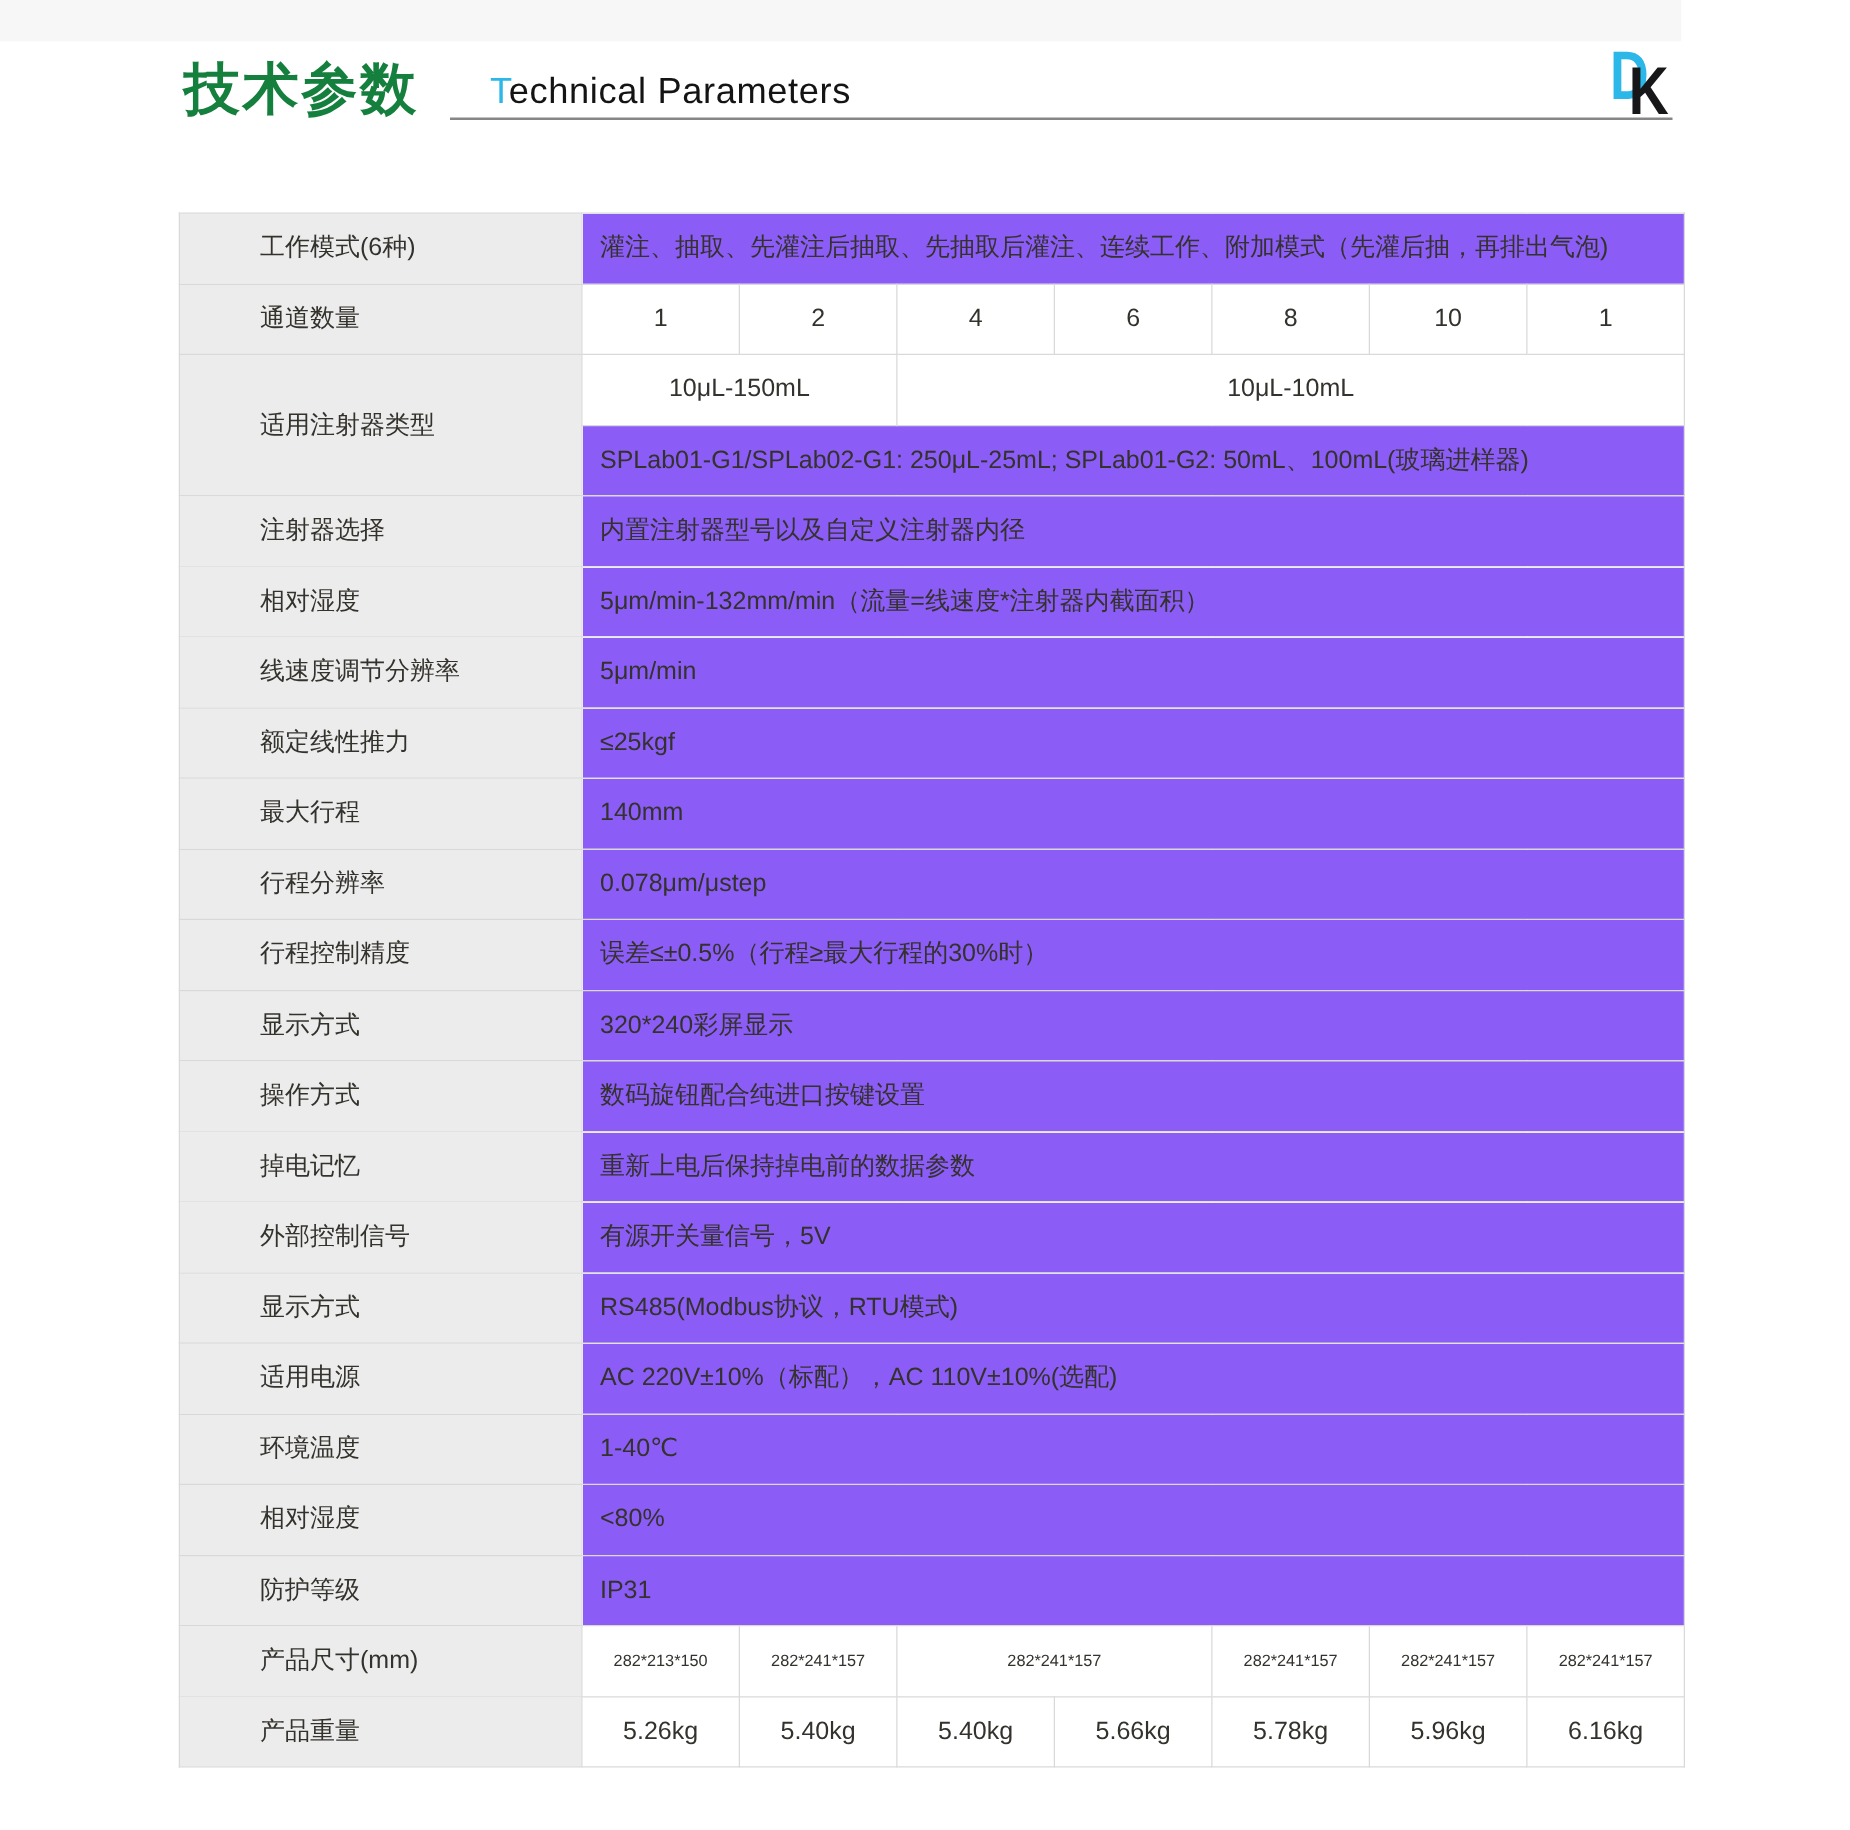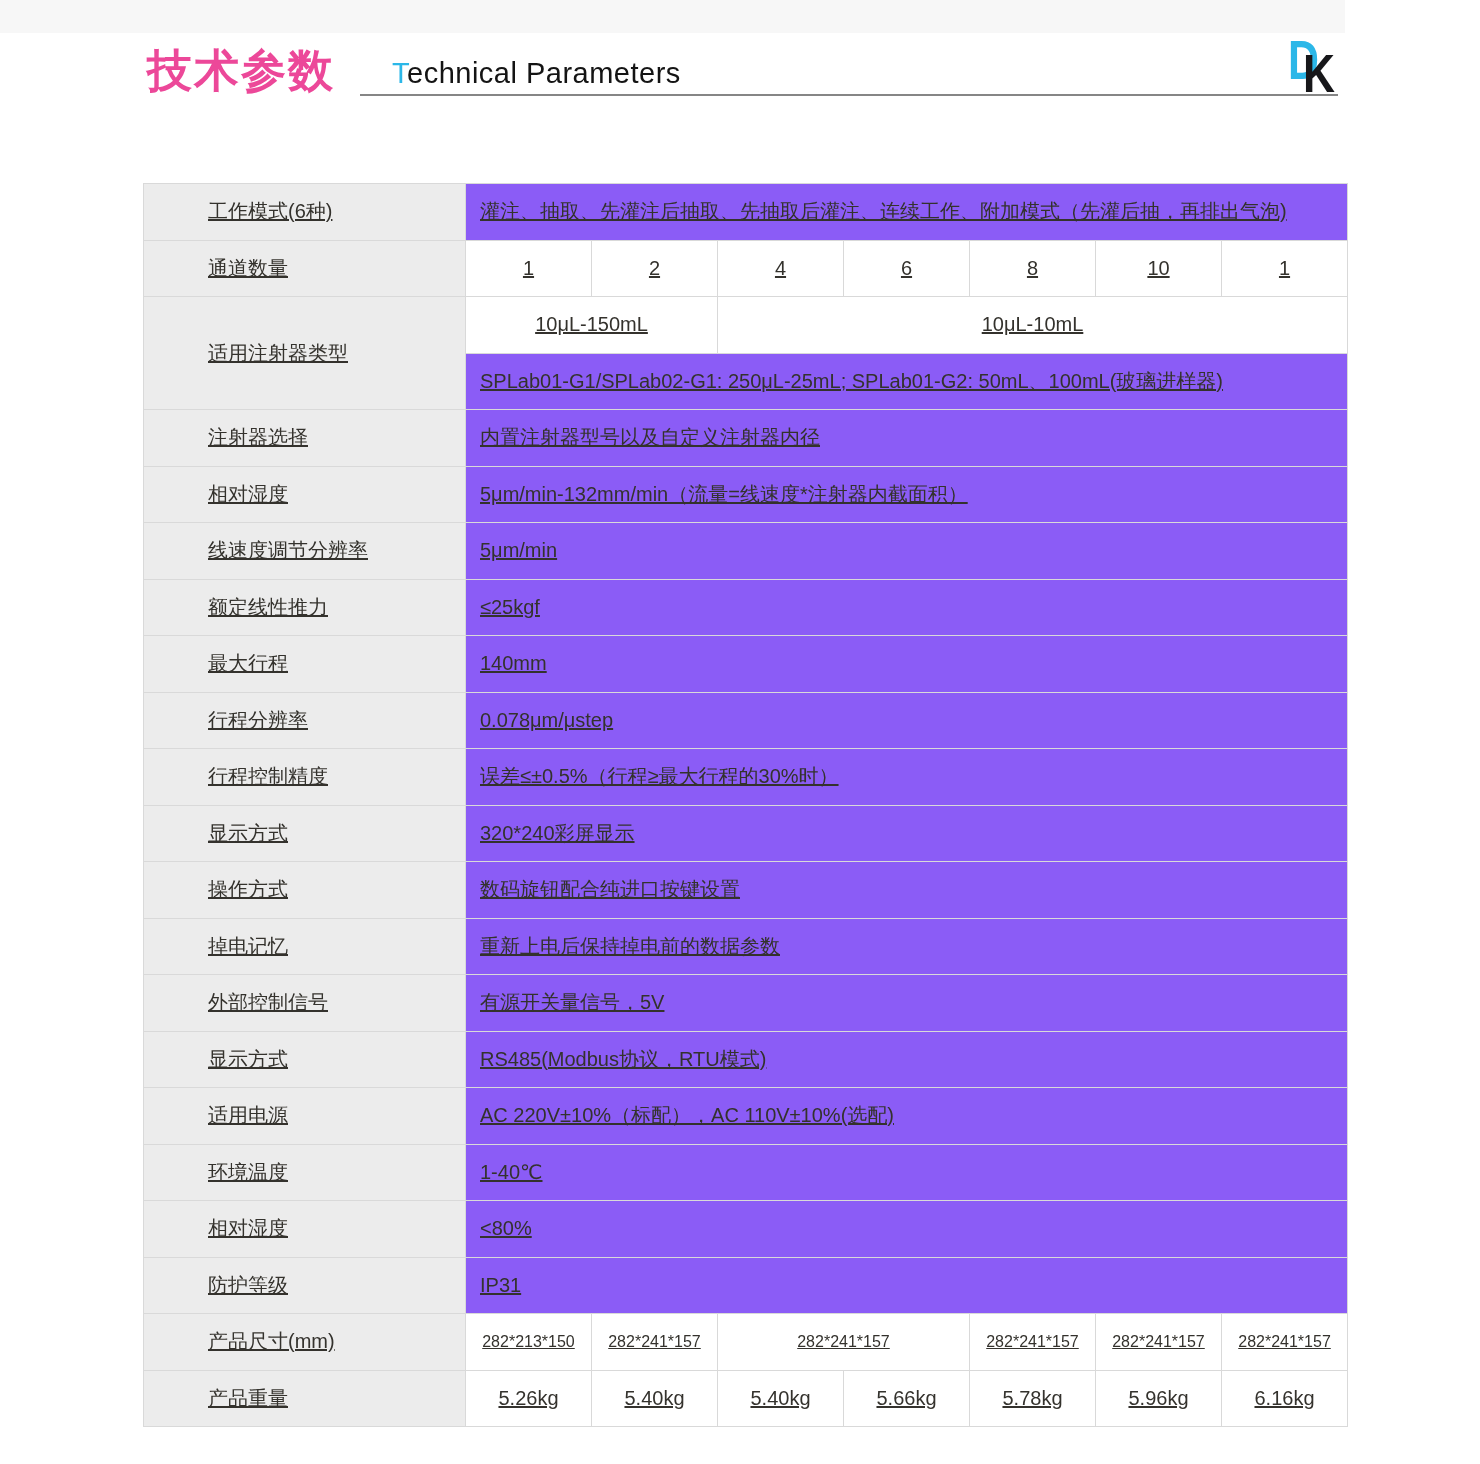--- a/index.html
+++ b/index.html
@@ -11,21 +11,21 @@
     color: #34322d;
     overflow: hidden;
   }
   .top-strip {
     position: absolute; left: 0; top: 0;
     width: 1345px; height: 33px;
     background: #f7f7f7;
   }
   .title-cn {
     position: absolute; left: 147px; top: 46px;
-    font-size: 45px; font-weight: 900; color: #ec4899;
+    font-size: 45px; font-weight: 900; color: #15803d;
     letter-spacing: 2px; line-height: 1.1; text-align: right;
   }
   .title-en {
     position: absolute; left: 392px; top: 58px;
     font-size: 29px; font-weight: 400; color: #141414;
     line-height: 1.1; letter-spacing: 0.5px;
   }
   .accent-letter { color: #2bb7e8; }
   .header-underline {
     position: absolute; left: 360px; top: 94px;
@@ -36,23 +36,23 @@
     position: absolute; left: 2px; top: 5px;
     font-size: 55px; font-weight: 800; color: #2bb7e8;
     line-height: 1; transform: scaleX(0.78); transform-origin: left top;
   }
   .logo-k {
     position: absolute; left: 17px; top: 18px;
     font-size: 54px; font-weight: 800; color: #17171a;
     line-height: 1; transform: scaleX(0.82); transform-origin: left top;
   }
   table.spec-table {
-    position: absolute; left: 143px; top: 183px;
+    position: absolute; left: 143px; top: 170px;
     width: 1205px;
-    border-collapse: collapse; table-layout: fixed; text-decoration: underline;
+    border-collapse: collapse; table-layout: fixed;
   }
   .spec-table td {
     border: 1px solid #d9d9d9;
     height: 56.5px;
     font-size: 20px;
     color: #34322d;
     line-height: 1.25;
     overflow: hidden;
     white-space: nowrap;
   }
@@ -65,21 +65,21 @@
   .spec-table td.value-cell.left {
     text-align: left;
     padding-left: 14px; padding-right: 6px;
     background: #8b5cf6;
   }
   .spec-table td.value-cell.center {
     text-align: center;
     padding: 0 2px;
     background: #ffffff;
   }
-  .spec-table td.small { font-size: 16px; }
+  .spec-table td.small { font-size: 13px; }
 </style>
 </head>
 <body>
 
 <div class="top-strip"></div>
 
 <header>
   <h1 class="title-cn">技术参数</h1>
   <div class="title-en"><span class="accent-letter">T</span><span>echnical Parameters</span></div>
   <div class="header-underline"></div>

